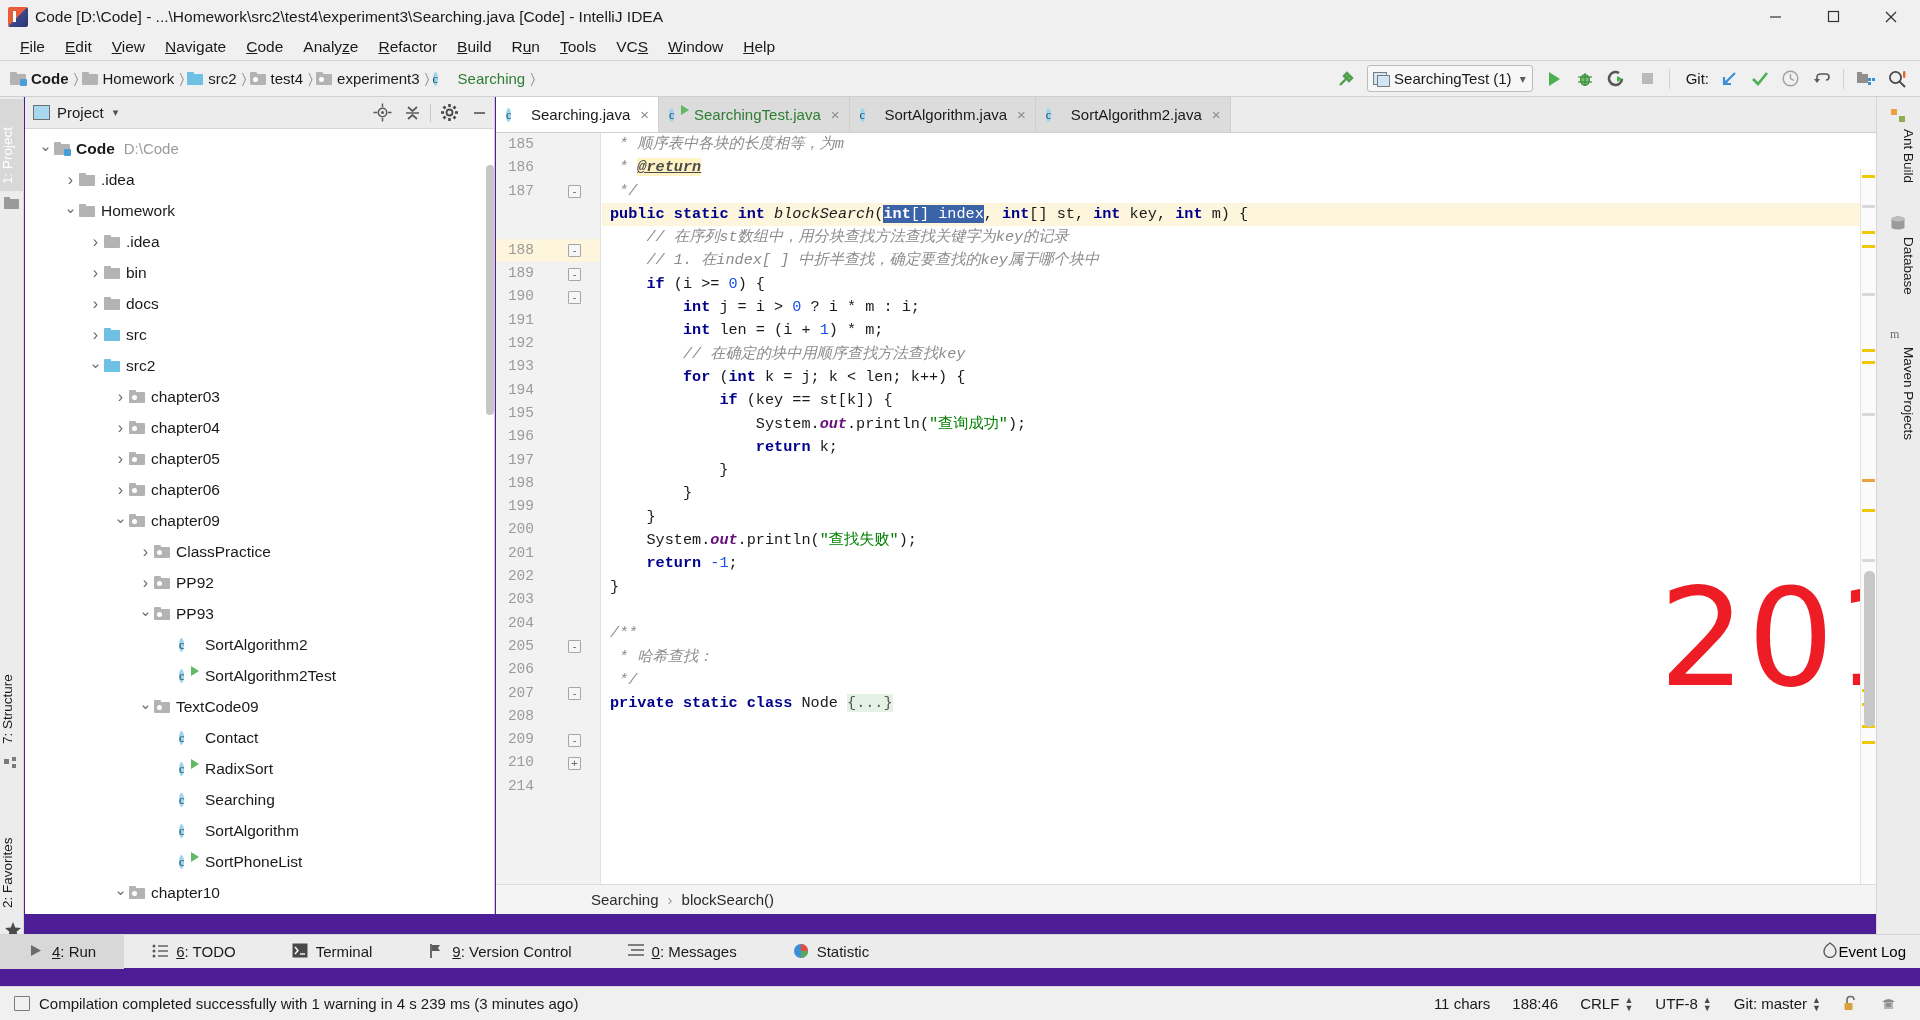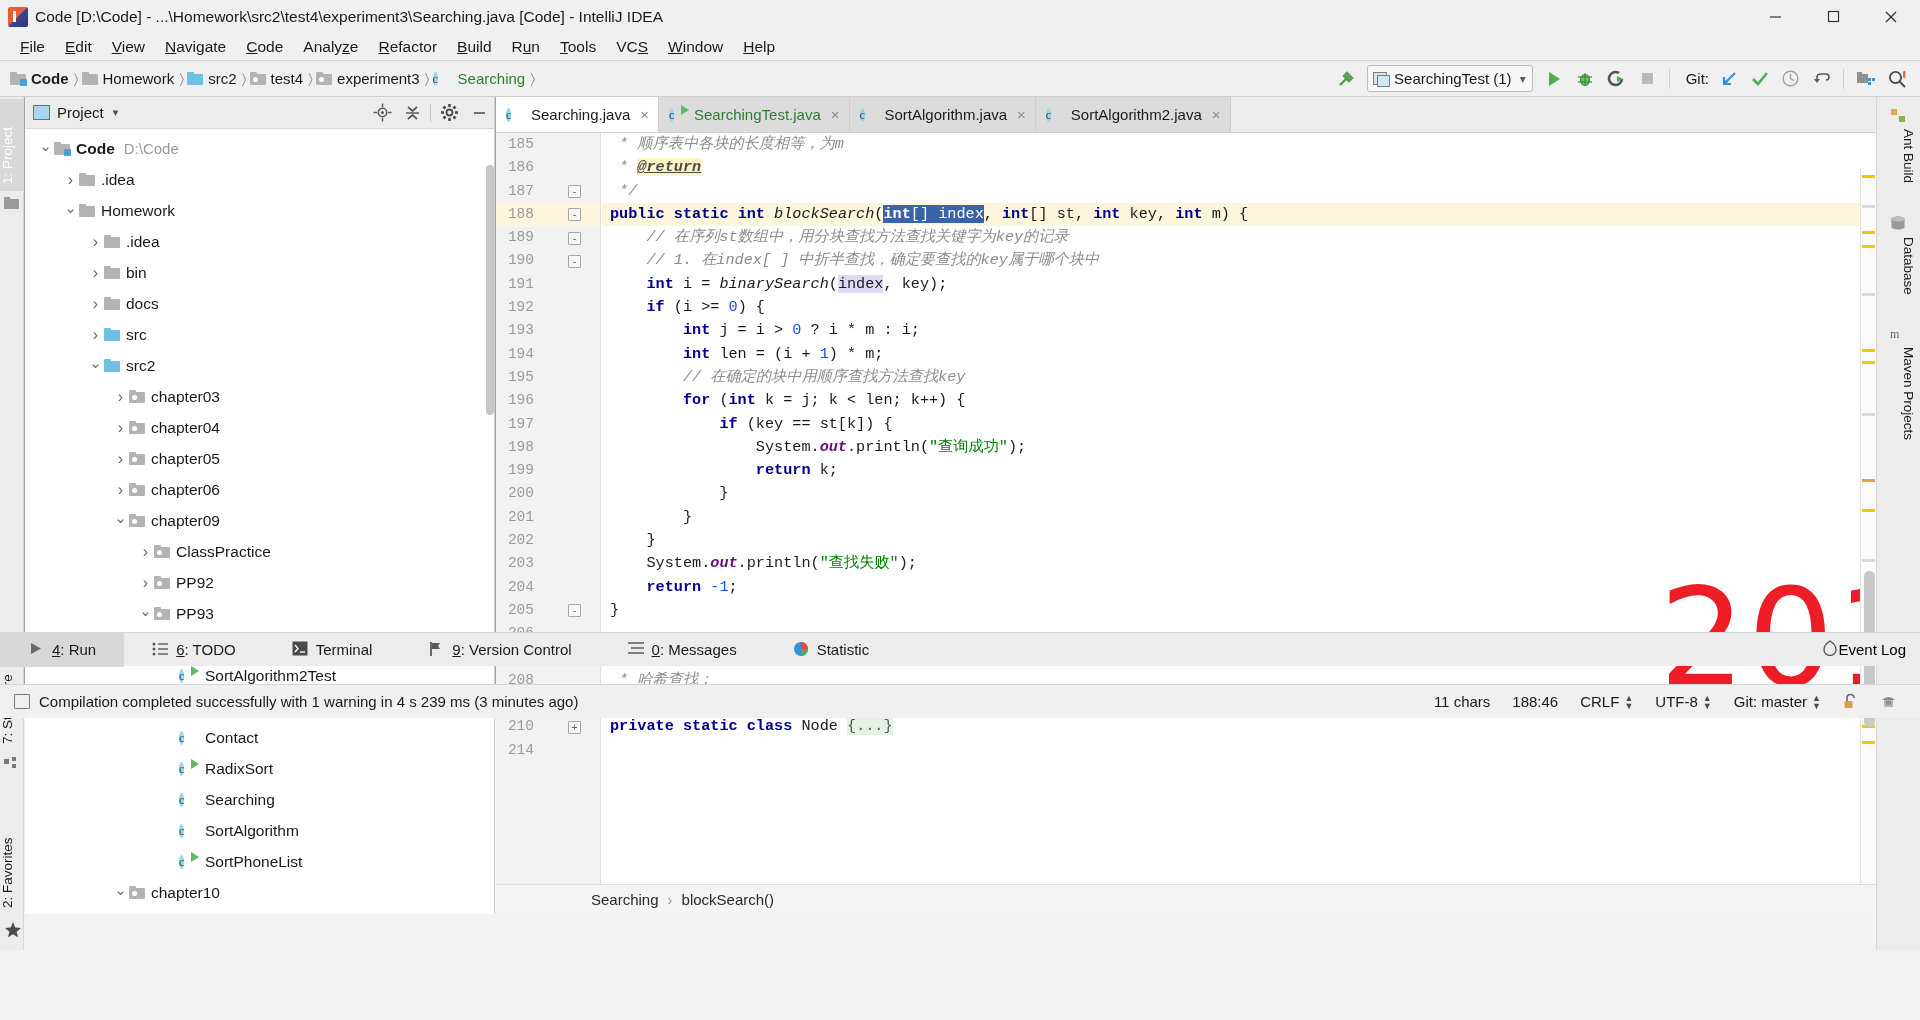--- a/index.html
+++ b/index.html
@@ -3,21 +3,21 @@
 <meta charset="utf-8">
 <style>
   * { box-sizing: border-box; margin: 0; padding: 0; }
   html, body {
     width: 1920px; height: 1020px;
     overflow: hidden;
     font-family: "Liberation Sans", sans-serif;
     background: #f2f2f2;
     -webkit-font-smoothing: antialiased;
   }
-  #app { position: relative; width: 1920px; height: 718px; background:#a3a3a3; }
+  #app { position: relative; width: 1920px; height: 1020px; background:#4c1d95; }
 
   
   .titlebar {
     position:absolute; top:0; left:0; width:1920px; height:33px;
     background:#f0f0f0; display:flex; align-items:center;
   }
   .tb-icon {
     width:20px; height:20px; margin-left:8px; margin-right:7px;
     background:linear-gradient(135deg,#e85c3a 0%,#e85c3a 48%,#3b4a8f 48%,#2a3570 100%);
     border-radius:2px; position:relative; flex:0 0 auto;
@@ -679,21 +679,21 @@
           <div class="lnrow">
             <div class="lnum">185</div>
           </div>
           <div class="lnrow">
             <div class="lnum">186</div>
           </div>
           <div class="lnrow">
             <div class="lnum">187</div>
             <div class="fold">-</div>
           </div>
-          <div class="lnrow" style="background: rgb(253, 246, 221);">
+          <div class="lnrow" style="background: rgb(253, 246, 221); margin-top: 36px;">
             <div class="lnum">188</div>
             <div class="fold">-</div>
           </div>
           <div class="lnrow">
             <div class="lnum">189</div>
             <div class="fold">-</div>
           </div>
           <div class="lnrow">
             <div class="lnum">190</div>
             <div class="fold">-</div>
@@ -766,21 +766,20 @@
             <div class="lnum">214</div>
           </div>
         </div>
       <div class="code" id="code">
           <div class="cline"><span class="cmt"> * 顺序表中各块的长度相等，为m</span></div>
           <div class="cline"><span class="doc"> * </span><span class="tagd">@return</span><span class="doc"></span></div>
           <div class="cline"><span class="cmt"> */</span></div>
           <div class="cline hl"><span class="kw">public</span> <span class="kw">static</span> <span class="kw">int</span> <span class="mth">blockSearch</span>(<span class="sel"><span class="kw" style="color:#fff">int</span>[] index</span>, <span class="kw">int</span>[] st, <span class="kw">int</span> key, <span class="kw">int</span> m) {</div>
           <div class="cline"><span class="cmt">    // 在序列st数组中，用分块查找方法查找关键字为key的记录</span></div>
           <div class="cline"><span class="cmt">    // 1. 在index[ ] 中折半查找，确定要查找的key属于哪个块中</span></div>
-          <div class="cline">    <span class="kw">int</span> i = <span class="mth">binarySearch</span>(<span class="ident-hl">index</span>, key);</div>
           <div class="cline">    <span class="kw">if</span> (i &gt;= <span class="num">0</span>) {</div>
           <div class="cline">        <span class="kw">int</span> j = i &gt; <span class="num">0</span> ? i * m : i;</div>
           <div class="cline">        <span class="kw">int</span> len = (i + <span class="num">1</span>) * m;</div>
           <div class="cline"><span class="cmt">        // 在确定的块中用顺序查找方法查找key</span></div>
           <div class="cline">        <span class="kw">for</span> (<span class="kw">int</span> k = j; k &lt; len; k++) {</div>
           <div class="cline">            <span class="kw">if</span> (key == st[k]) {</div>
           <div class="cline">                System.<span class="fld">out</span>.println(<span class="str">"查询成功"</span>);</div>
           <div class="cline">                <span class="kw">return</span> k;</div>
           <div class="cline">            }</div>
           <div class="cline">        }</div>

